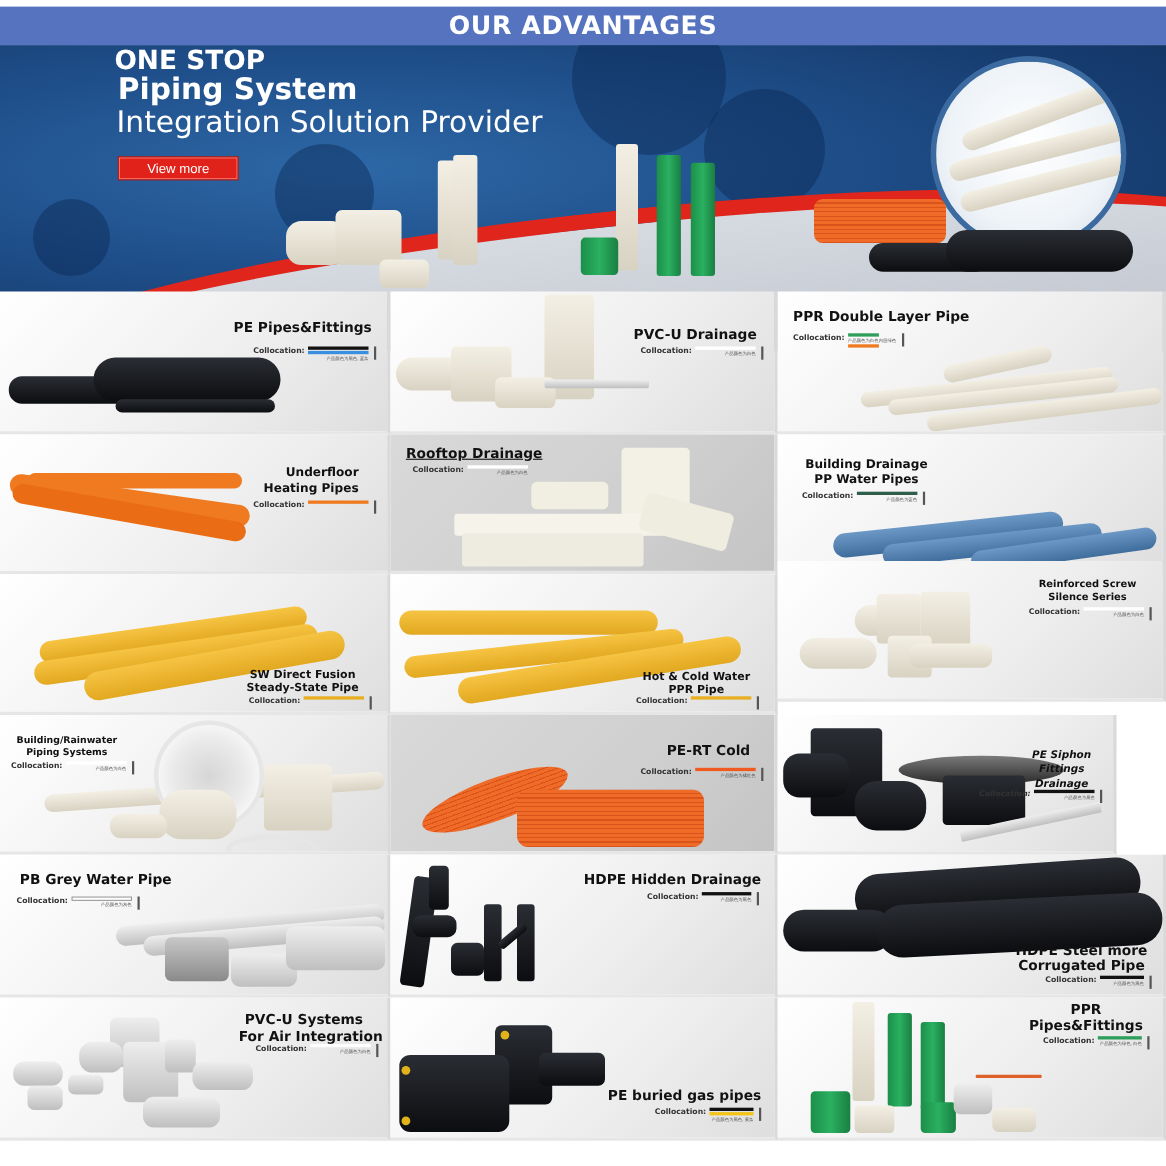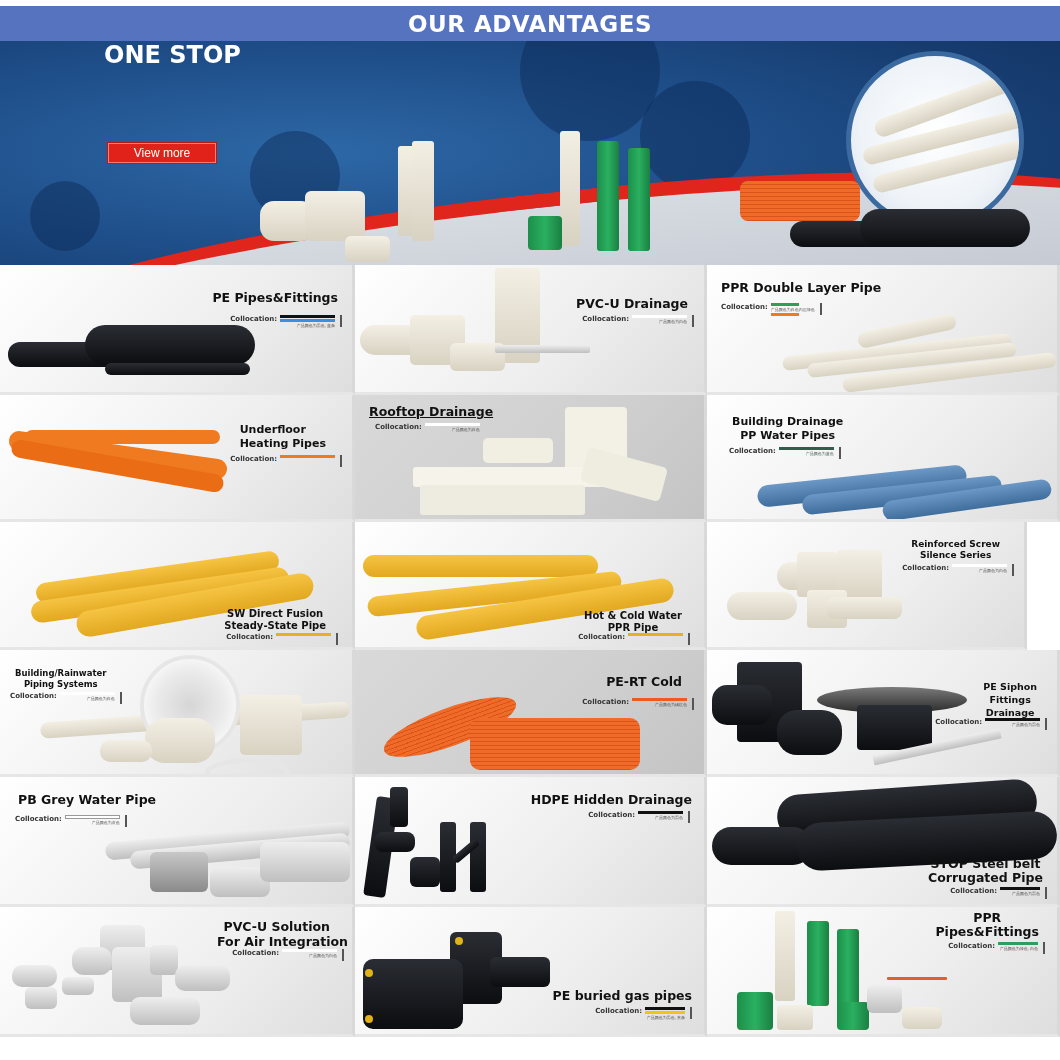--- a/index.html
+++ b/index.html
@@ -48,20 +48,22 @@
 </div>
 
 <div class="hero">
   <div class="bubble" style="left:520px;top:-40px;width:140px;height:140px;"></div>
   <div class="bubble" style="left:640px;top:40px;width:110px;height:110px;"></div>
   <div class="bubble" style="left:250px;top:90px;width:90px;height:90px;"></div>
   <div class="bubble" style="left:30px;top:140px;width:70px;height:70px;"></div>
   <div class="floor"></div>
 
   <div class="t1">ONE STOP</div>
+  <div class="t2">Piping System</div>
+  <div class="t3">Integration Solution Provider</div>
   <div class="view-btn">View more</div>
 
   <div class="circle-photo">
     <div class="pipe pipe-white" style="left:20px;top:40px;width:150px;height:18px;transform:rotate(-20deg);"></div>
     <div class="pipe pipe-white" style="left:10px;top:72px;width:170px;height:18px;transform:rotate(-14deg);"></div>
     <div class="pipe pipe-white" style="left:20px;top:100px;width:170px;height:18px;transform:rotate(-14deg);"></div>
   </div>
 
   <div class="pipe pipe-white" style="left:398px;top:105px;width:18px;height:90px;border-radius:3px;"></div>
   <div class="pipe pipe-white" style="left:412px;top:100px;width:22px;height:100px;border-radius:3px;"></div>
@@ -126,21 +128,21 @@
           <div class="bar" style="width:28px;background:#f07a20;"></div>
         </div>
       <div class="tick"></div>
     </div>
   </div>
 
   <div class="card" style="left:0;top:130px;width:355px;height:127px;">
     <div class="pipe pipe-orange" style="left:25px;top:35px;width:195px;height:14px;background:#f07a20;border-radius:7px;"></div>
     <div class="pipe" style="left:8px;top:50px;width:220px;height:20px;background:#f07a20;border-radius:10px;transform:rotate(8deg);"></div>
     <div class="pipe" style="left:10px;top:62px;width:215px;height:18px;background:#ea6c14;border-radius:9px;transform:rotate(10deg);"></div>
-    <div class="card-title" style="right:26px;top:28px;text-align:left;">
+    <div class="card-title" style="right:26px;top:28px;text-align:right;">
         <div>Underfloor</div>
         <div>Heating Pipes</div>
       </div>
     <div class="colloc" style="right:10px;top:60px;">
       <span class="lbl">Collocation:</span>
       <div class="bars">
           <div class="bar" style="width:55px;background:#f07a20;"></div>
         </div>
       <div class="tick"></div>
     </div>
@@ -207,21 +209,21 @@
       </div>
     <div class="colloc" style="right:14px;top:111px;">
       <span class="lbl">Collocation:</span>
       <div class="bars">
           <div class="bar" style="width:55px;background:#e8b020;"></div>
         </div>
       <div class="tick"></div>
     </div>
   </div>
 
-  <div class="card" style="left:707px;top:257px;width:320px;height:128px;">
+  <div class="card" style="left:707px;top:245px;width:353px;height:128px;">
     <div class="pipe pipe-white" style="left:20px;top:70px;width:70px;height:28px;border-radius:14px;"></div>
     <div class="pipe pipe-white" style="left:70px;top:40px;width:45px;height:28px;border-radius:14px;"></div>
     <div class="pipe pipe-white" style="left:90px;top:30px;width:40px;height:45px;border-radius:4px;"></div>
     <div class="pipe pipe-white" style="left:130px;top:28px;width:45px;height:50px;border-radius:4px;"></div>
     <div class="pipe pipe-white" style="left:100px;top:68px;width:40px;height:38px;border-radius:4px;"></div>
     <div class="pipe pipe-white" style="left:120px;top:75px;width:75px;height:22px;border-radius:8px;"></div>
     <div class="card-title" style="right:24px;top:17px;text-align:center;font-size:9px;line-height:11px;">
         <div>Reinforced Screw</div>
         <div>Silence Series</div>
       </div>
@@ -263,21 +265,21 @@
     <div class="colloc" style="right:10px;top:48px;">
       <span class="lbl">Collocation:</span>
       <div class="bars">
           <div class="bar" style="width:55px;background:#f05a20;"></div>
           <div class="tiny">产品颜色为橘红色</div>
         </div>
       <div class="tick"></div>
     </div>
   </div>
 
-  <div class="card" style="left:707px;top:385px;width:353px;height:127px;">
+  <div class="card" style="left:707px;top:385px;width:308px;height:127px;font-style:italic;">
     <div class="pipe pipe-black" style="left:30px;top:12px;width:65px;height:80px;border-radius:4px;"></div>
     <div class="pipe pipe-black" style="left:5px;top:35px;width:60px;height:40px;border-radius:15px;"></div>
     <div class="pipe pipe-black" style="left:70px;top:60px;width:65px;height:45px;border-radius:20px;"></div>
     <div class="pipe" style="left:110px;top:37px;width:150px;height:26px;background:linear-gradient(#7a7a7a,#2a2a2a);border-radius:50%;"></div>
     <div class="pipe pipe-black" style="left:150px;top:55px;width:75px;height:45px;border-radius:4px;"></div>
     <div class="pipe pipe-grey" style="left:165px;top:92px;width:130px;height:10px;border-radius:1px;transform:rotate(-12deg);"></div>
     <div class="card-title" style="right:20px;top:30px;text-align:center;font-size:9.5px;line-height:13px;">
         <div>PE Siphon</div>
         <div>Fittings</div>
         <div>Drainage</div>
@@ -326,21 +328,21 @@
         </div>
       <div class="tick"></div>
     </div>
   </div>
 
   <div class="card" style="left:707px;top:512px;width:353px;height:130px;">
     <div class="pipe pipe-black" style="left:70px;top:10px;width:260px;height:45px;border-radius:22px;transform:rotate(-4deg);"></div>
     <div class="pipe pipe-black" style="left:5px;top:50px;width:100px;height:38px;border-radius:19px;"></div>
     <div class="pipe pipe-black" style="left:90px;top:40px;width:260px;height:48px;border-radius:24px;transform:rotate(-3deg);"></div>
     <div class="card-title big" style="right:14px;top:80px;text-align:center;">
-        <div>STOP Steel belt</div>
+        <div>HDPE Steel more</div>
         <div>Corrugated Pipe</div>
       </div>
     <div class="colloc" style="right:10px;top:110px;">
       <span class="lbl">Collocation:</span>
       <div class="bars">
           <div class="bar" style="width:40px;background:#111;"></div>
           <div class="tiny">产品颜色为黑色</div>
         </div>
       <div class="tick"></div>
     </div>
@@ -350,21 +352,21 @@
     <div class="pipe pipe-grey" style="left:100px;top:18px;width:45px;height:45px;border-radius:6px;"></div>
     <div class="pipe pipe-grey" style="left:72px;top:40px;width:40px;height:28px;border-radius:12px;"></div>
     <div class="pipe pipe-grey" style="left:112px;top:40px;width:50px;height:55px;border-radius:6px;"></div>
     <div class="pipe pipe-grey" style="left:150px;top:38px;width:28px;height:30px;border-radius:5px;"></div>
     <div class="pipe pipe-grey" style="left:12px;top:58px;width:45px;height:22px;border-radius:10px;"></div>
     <div class="pipe pipe-grey" style="left:25px;top:80px;width:32px;height:22px;border-radius:6px;"></div>
     <div class="pipe pipe-grey" style="left:62px;top:70px;width:32px;height:18px;border-radius:6px;"></div>
     <div class="pipe pipe-grey" style="left:175px;top:58px;width:55px;height:26px;border-radius:10px;"></div>
     <div class="pipe pipe-grey" style="left:130px;top:90px;width:70px;height:28px;border-radius:10px;"></div>
     <div class="card-title big" style="right:4px;top:12px;text-align:right;line-height:15px;">
-        <div style="padding-right:18px;">PVC-U Solution</div>
+        <div style="padding-right:18px;">PVC-U Systems</div>
         <div>For Air Integration</div>
       </div>
     <div class="colloc" style="right:8px;top:42px;">
       <span class="lbl">Collocation:</span>
       <div class="bars">
           <div class="bar" style="width:55px;background:#fff;"></div>
           <div class="tiny">产品颜色为白色</div>
         </div>
       <div class="tick"></div>
     </div>

